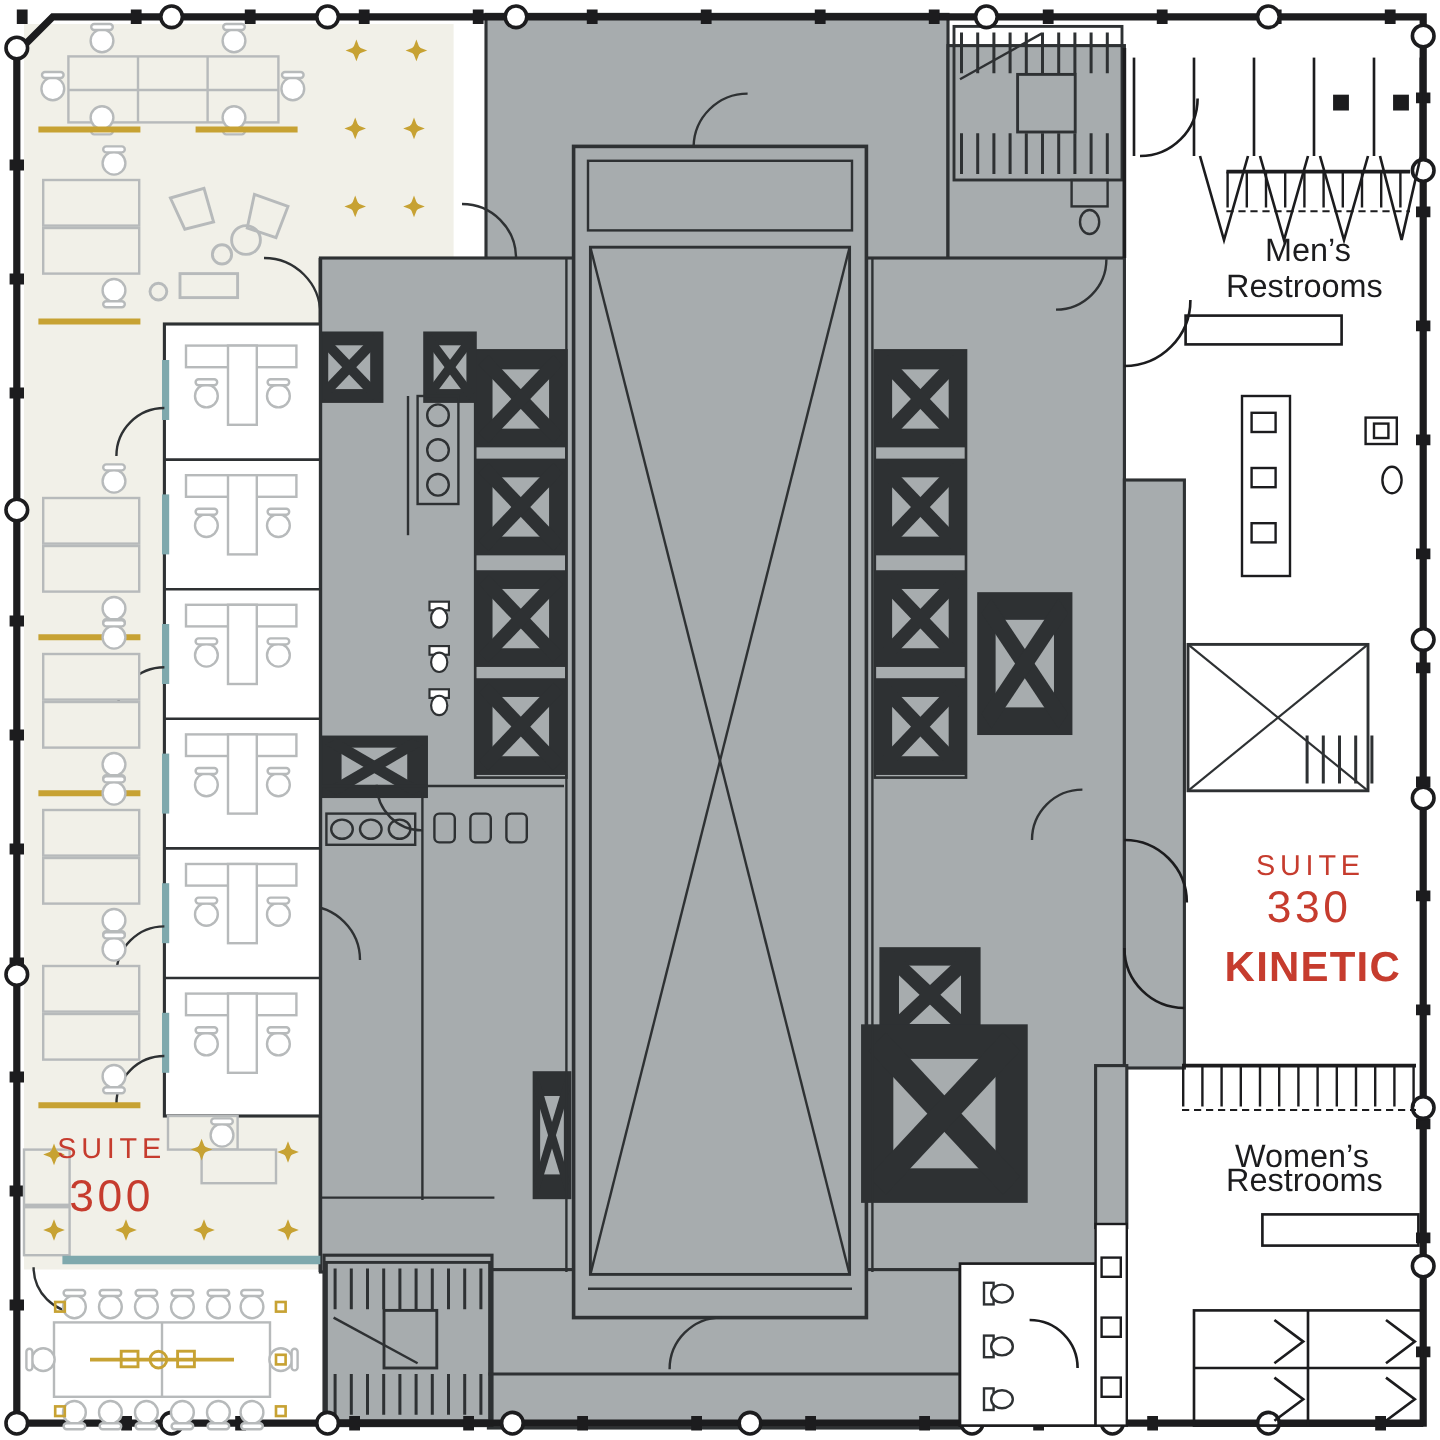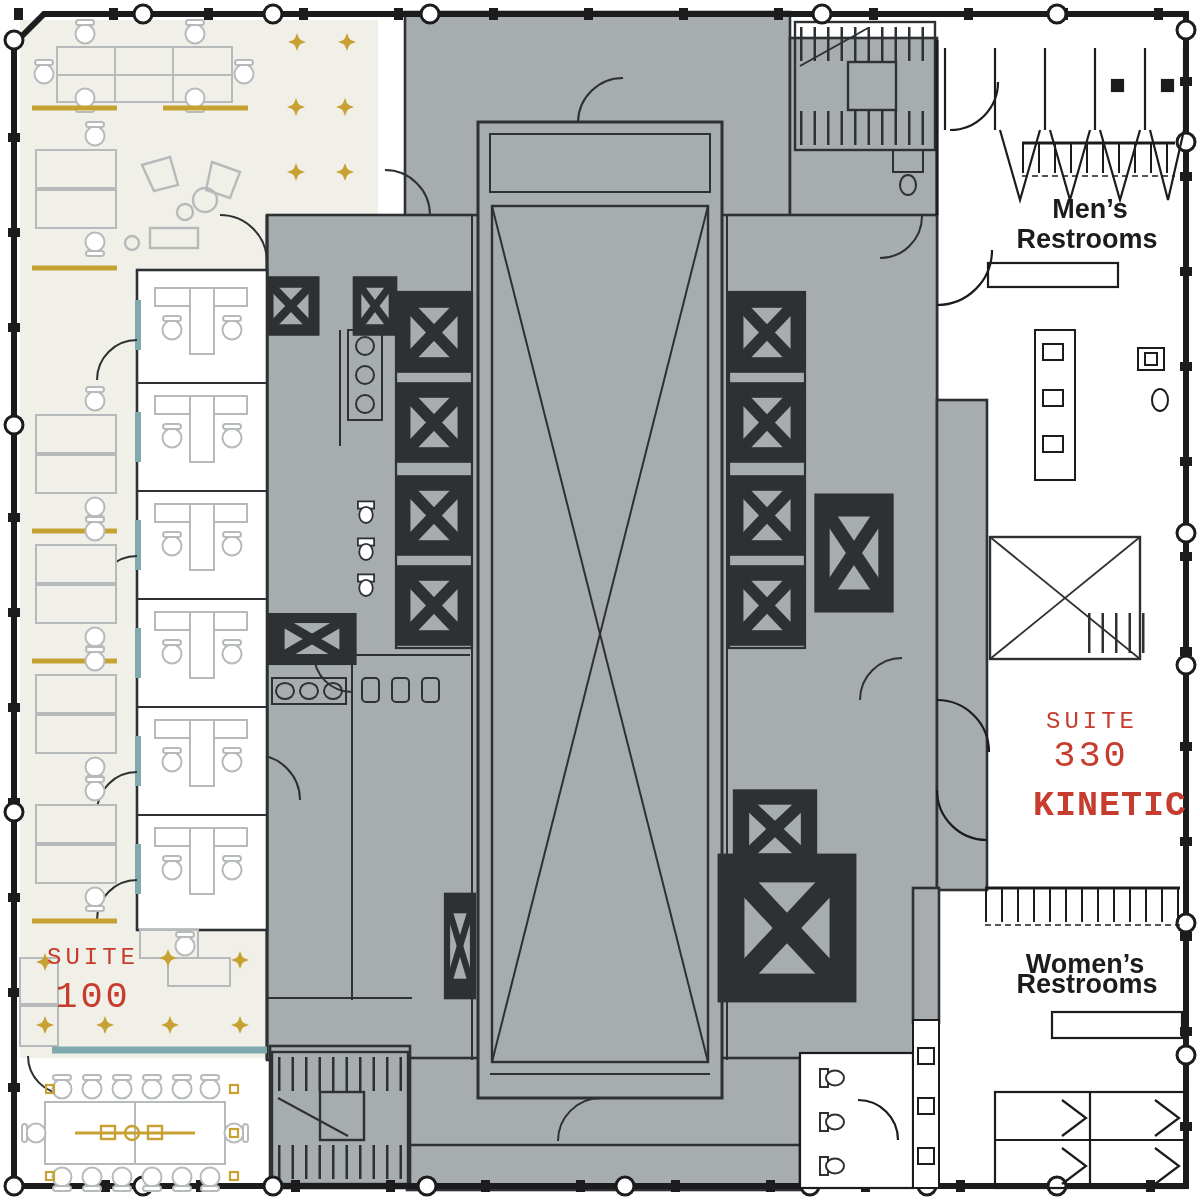--- a/index.html
+++ b/index.html
@@ -1,25 +1,25 @@
 <!DOCTYPE html>
 <html style="--suite-red: #c63c2e; --text-dark: #1c1c1e; --floor-cream: #f1f0e8; --core-gray: #a7acae; --wall-dark: #2e3133; --furn-gray: #b7babb; --accent-gold: #c7a233; --accent-teal: #7fa9ad;"><head>
 <meta charset="utf-8">
 <style>
   html,body{margin:0;padding:0;background:#ffffff;}
   #plan-wrap{position:relative;width:1200px;height:1200px;background:#fff;overflow:hidden;
              font-family:"Liberation Sans",sans-serif;}
   svg{position:absolute;left:0;top:0;}
   .lbl{position:absolute;transform:translate(-50%,-50%);white-space:nowrap;line-height:1;}
-  .lbl.red{color:var(--suite-red,#c63c2e);font-family:Liberation Mono, monospace;}
+  .lbl.red{color:var(--suite-red,#c63c2e);}
   .lbl.dark{color:var(--text-dark,#1c1c1e);}
   .suite-word{font-size:24px;letter-spacing:4px;}
   .suite-num{font-size:37px;letter-spacing:3px;}
   .tenant{font-size:35px;font-weight:600;letter-spacing:1px;}
-  .room-lbl{font-size:27px;font-weight:700;}
+  .room-lbl{font-size:27px;font-weight:400;}
 </style>
 </head>
 <body>
 
 <div id="plan-wrap">
 <svg width="1200" height="1200" viewBox="0 0 1200 1200">
   <defs>
     <symbol id="light" overflow="visible">
       <path d="M0,-9 L2.5,-2.5 L9,0 L2.5,2.5 L0,9 L-2.5,2.5 L-9,0 L-2.5,-2.5 Z" fill="#c7a233"></path>
       <circle r="3.2" fill="none" stroke="#c7a233" stroke-width="1.4"></circle>
@@ -420,24 +420,24 @@
     </g>
   </g>
 
   <g stroke="#2e3133" fill="none" stroke-width="2">
     <rect x="893" y="150" width="30" height="22"></rect>
     <ellipse cx="908" cy="185" rx="8" ry="10"></ellipse>
   </g>
 </svg>
 
   <div class="lbl red suite-word" style="left:93px;top:958px;">SUITE</div>
-  <div class="lbl red suite-num" style="left:93px;top:997px;">100</div>
+  <div class="lbl red suite-num" style="left:93px;top:997px;">300</div>
 
   <div class="lbl red suite-word" style="left:1092px;top:722px;">SUITE</div>
   <div class="lbl red suite-num" style="left:1091px;top:756px;">330</div>
-  <div class="lbl red tenant" style="left:1094px;top:806px;margin-left:16px;">KINETIC</div>
+  <div class="lbl red tenant" style="left:1094px;top:806px;">KINETIC</div>
 
   <div class="lbl dark room-lbl" style="left:1090px;top:209px;">Men’s</div>
   <div class="lbl dark room-lbl" style="left:1087px;top:239px;">Restrooms</div>
 
   <div class="lbl dark room-lbl" style="left:1085px;top:964px;">Women’s</div>
   <div class="lbl dark room-lbl" style="left:1087px;top:984px;">Restrooms</div>
 </div>
 
 </body></html>

